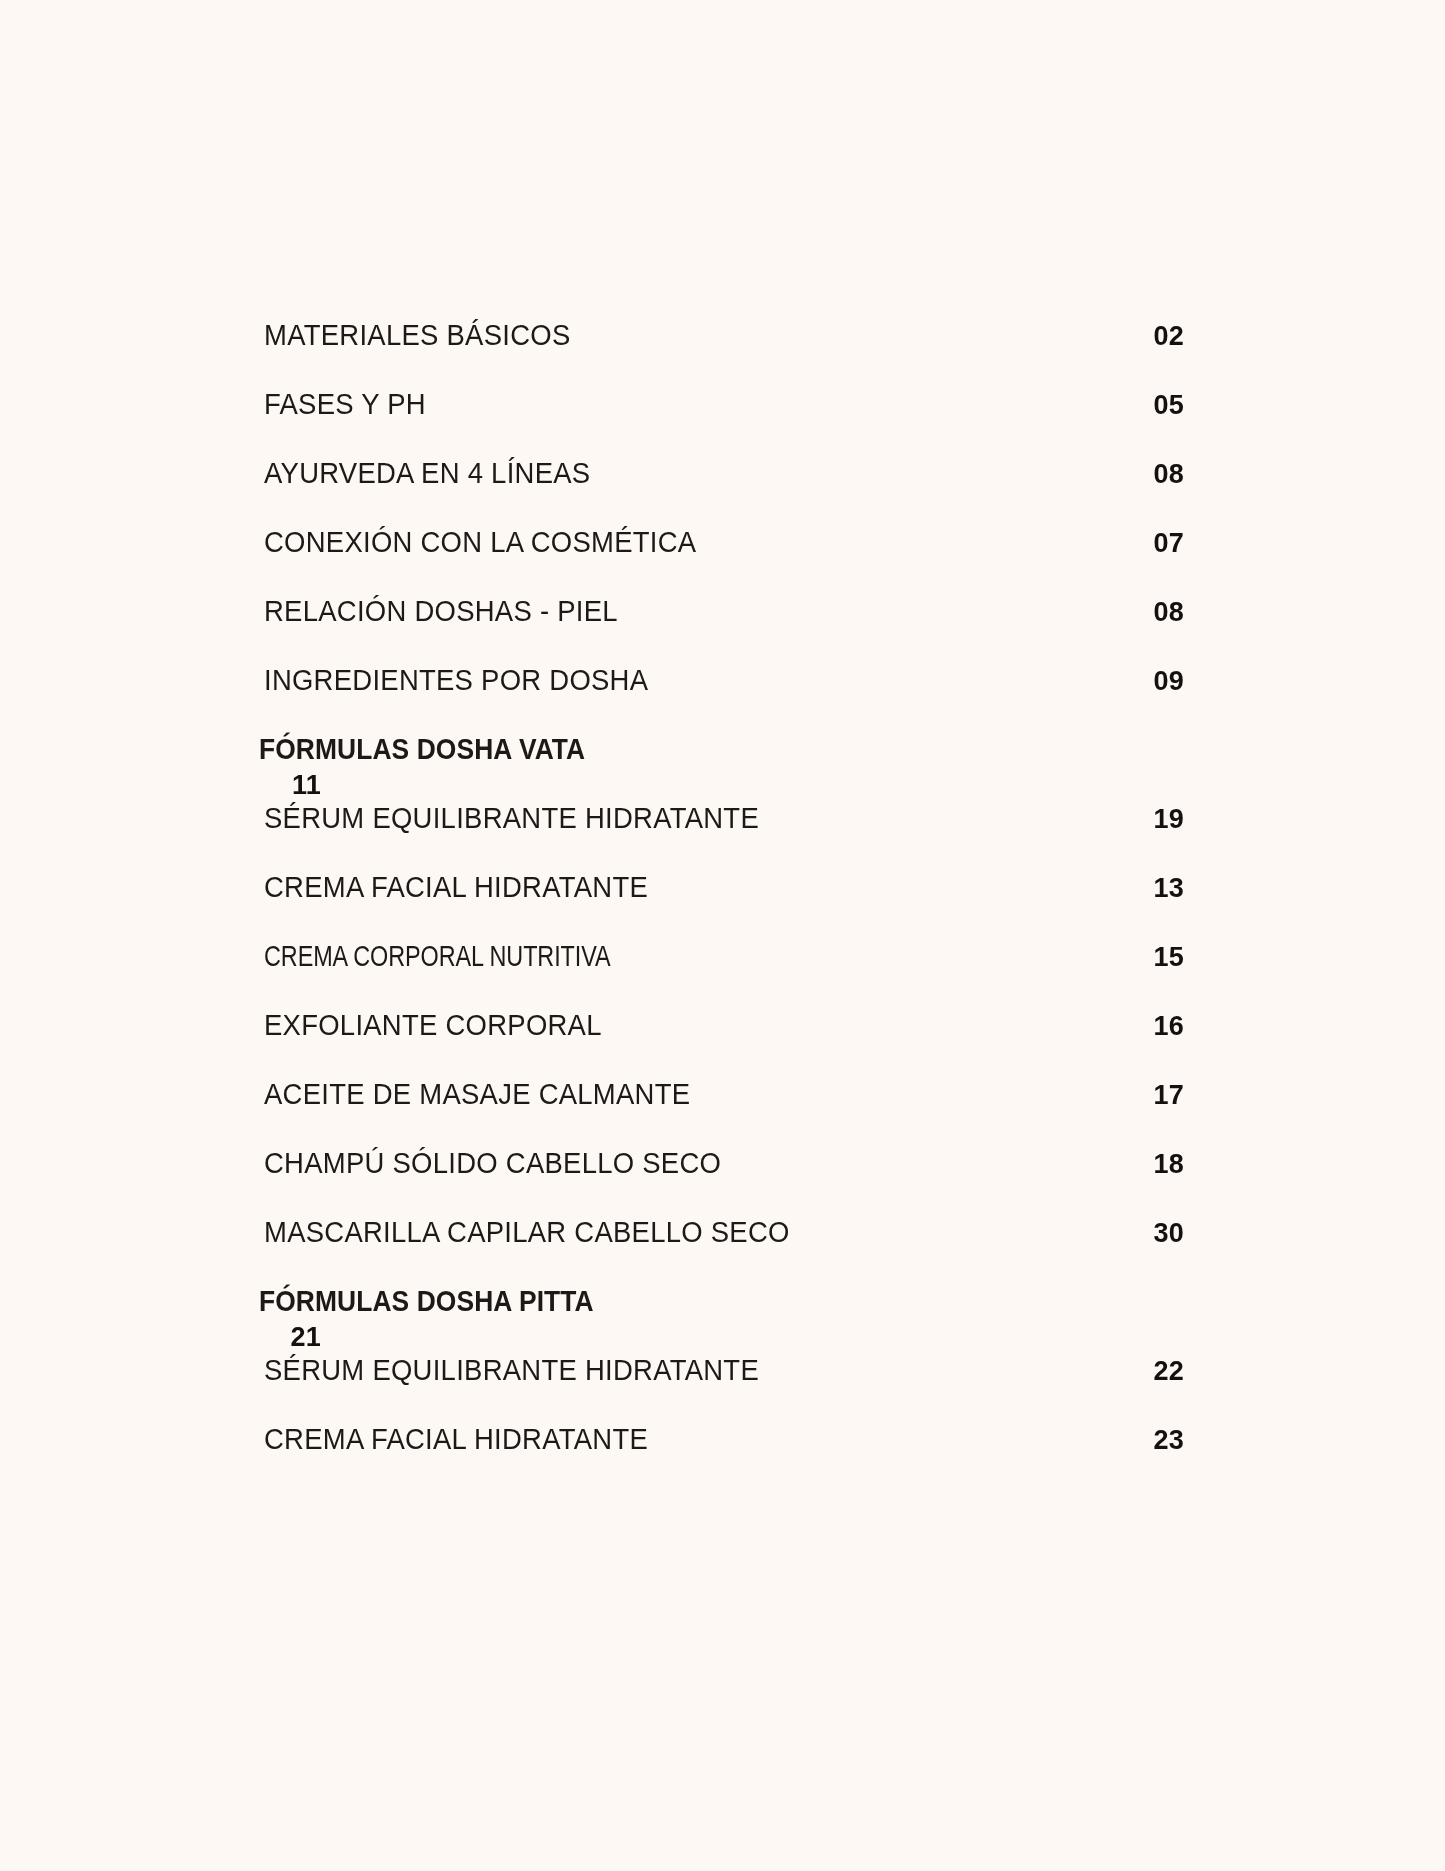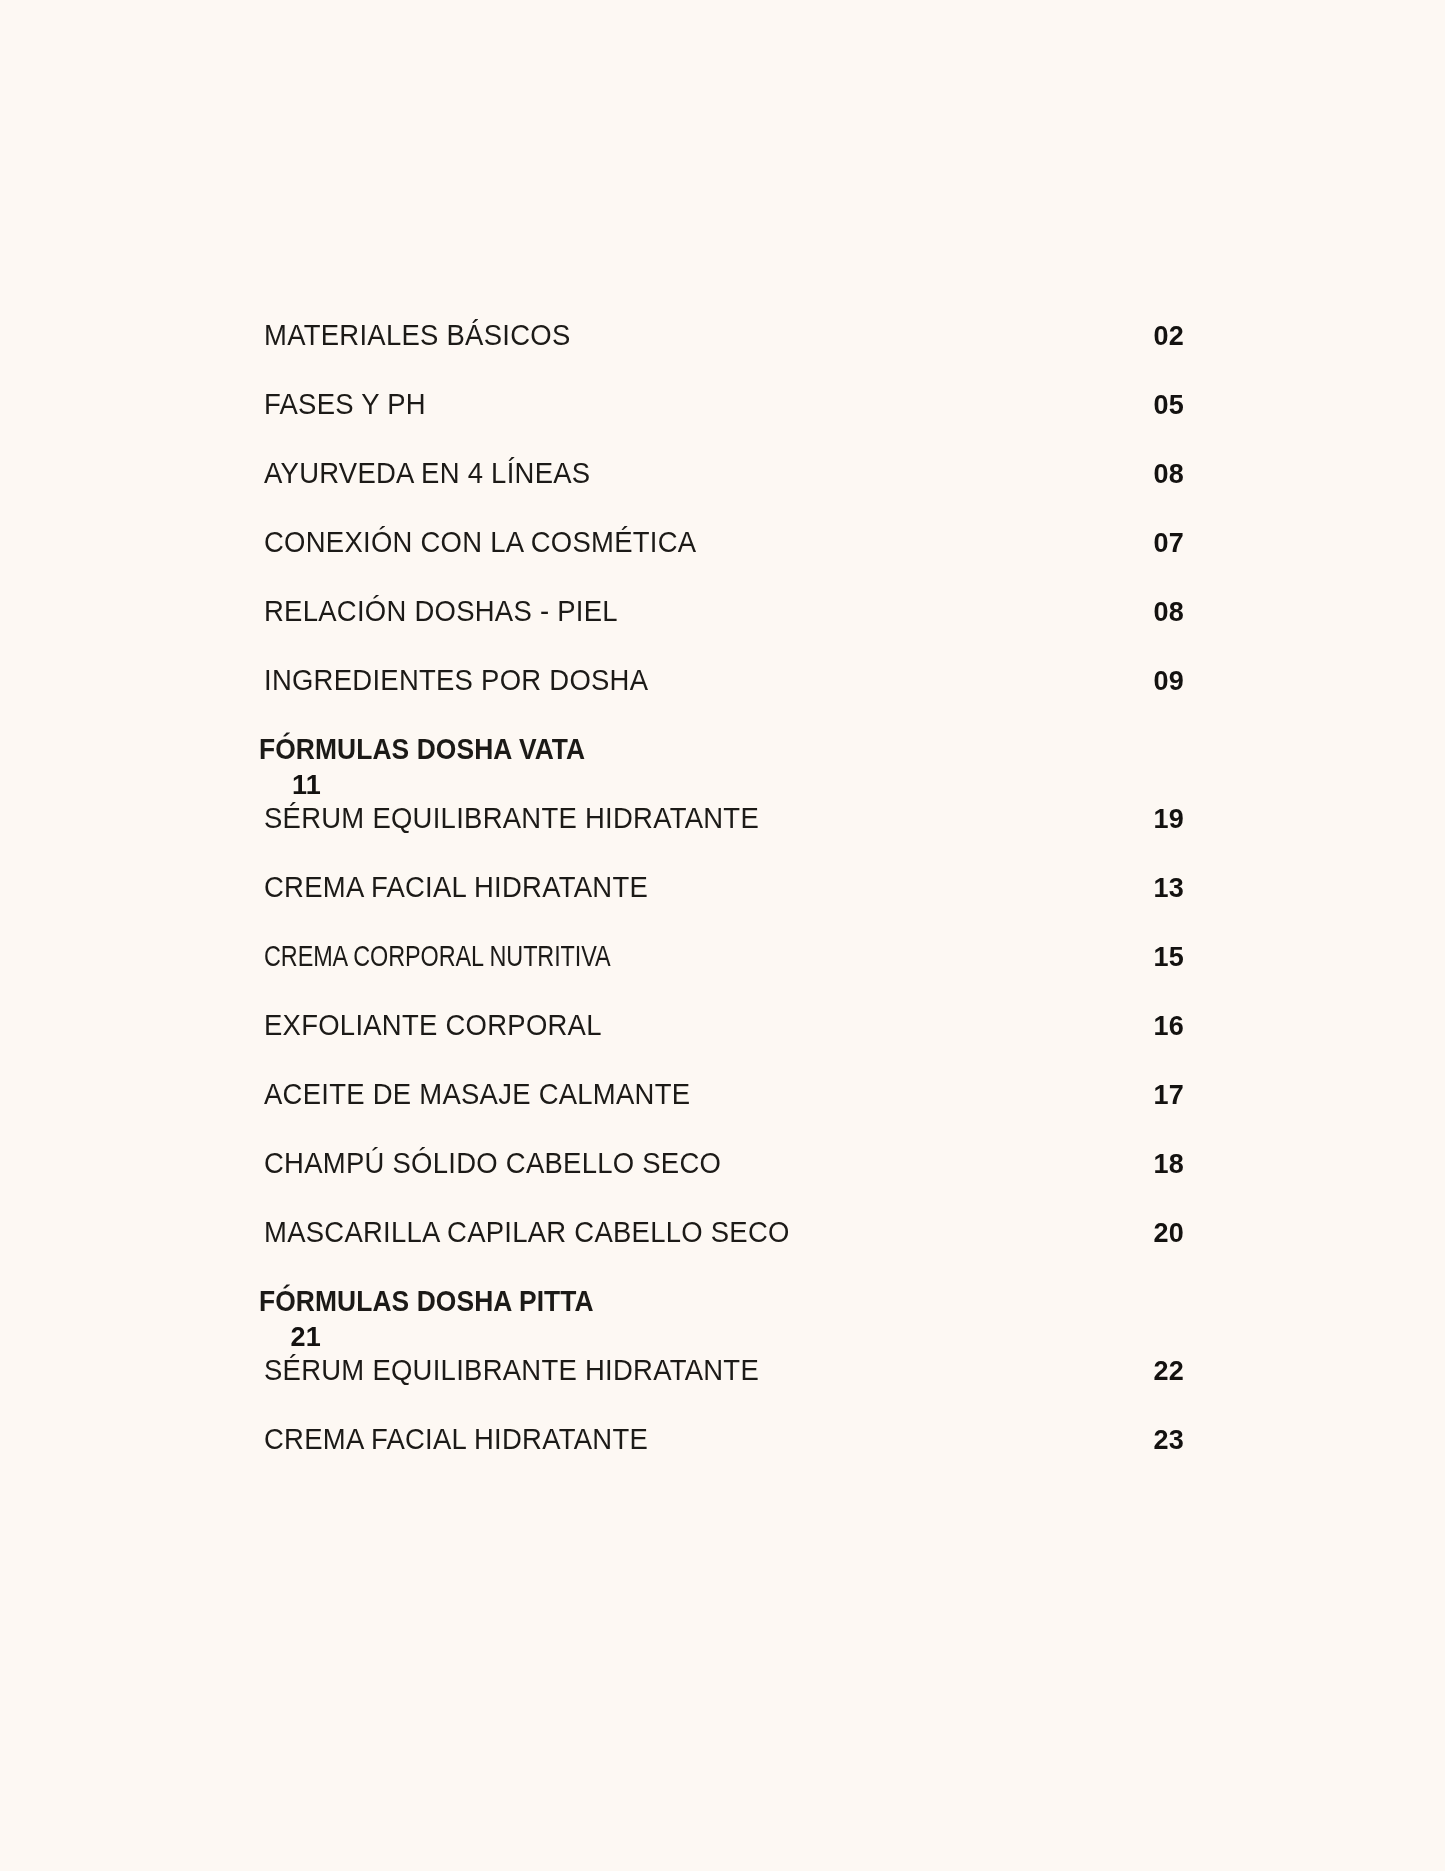--- a/index.html
+++ b/index.html
@@ -146,21 +146,21 @@
       <li class="toc-row">
         <span class="toc-label">ACEITE DE MASAJE CALMANTE</span>
         <span class="toc-page">17</span>
       </li>
       <li class="toc-row">
         <span class="toc-label">CHAMPÚ SÓLIDO CABELLO SECO</span>
         <span class="toc-page">18</span>
       </li>
       <li class="toc-row">
         <span class="toc-label">MASCARILLA CAPILAR CABELLO SECO</span>
-        <span class="toc-page">20</span>
+        <span class="toc-page">30</span>
       </li>
       <li class="toc-row section">
         <span class="toc-label">FÓRMULAS DOSHA PITTA</span>
         <span class="toc-page">21</span>
       </li>
       <li class="toc-row">
         <span class="toc-label">SÉRUM EQUILIBRANTE HIDRATANTE</span>
         <span class="toc-page">22</span>
       </li>
       <li class="toc-row">

